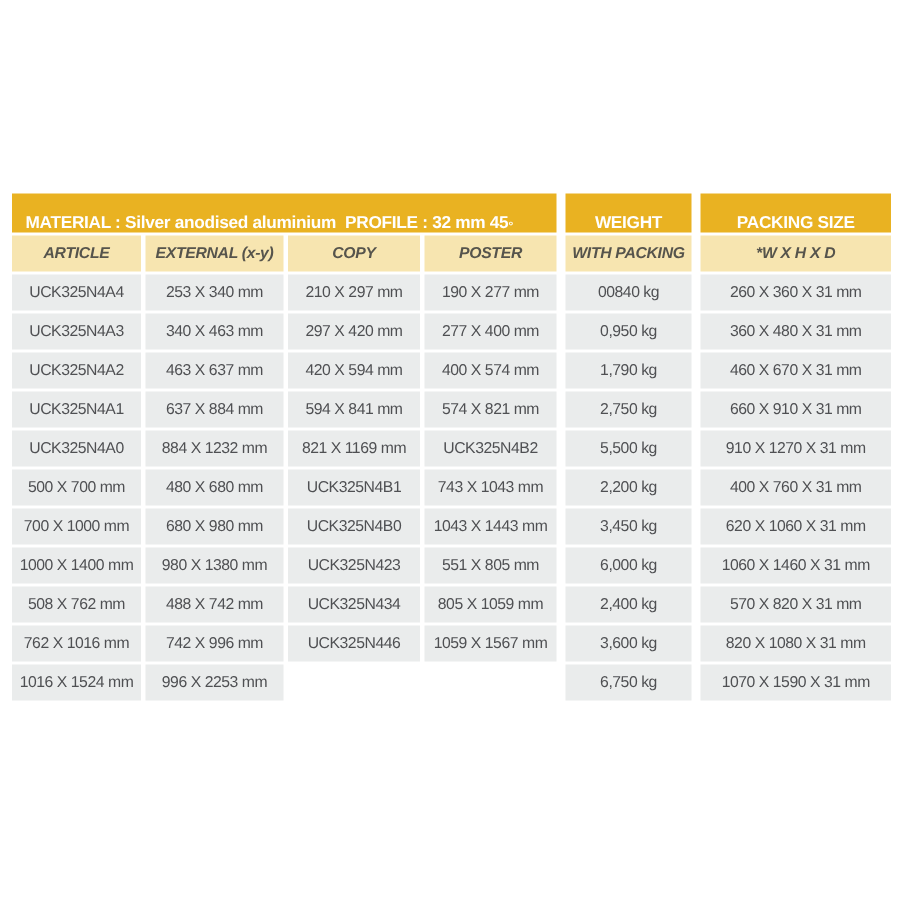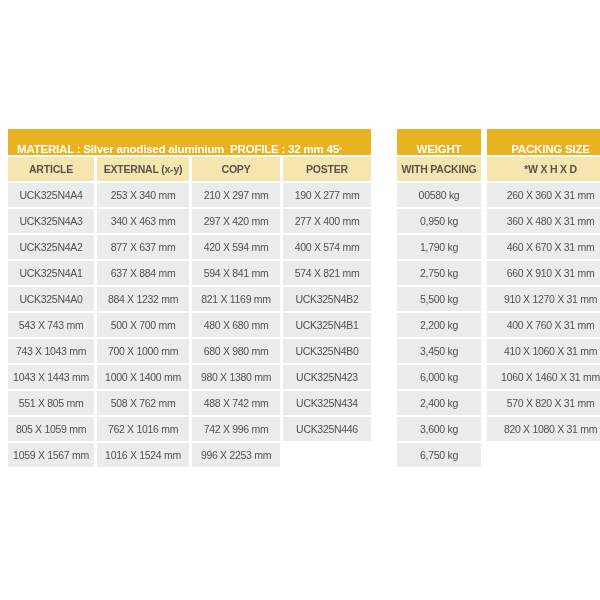--- a/index.html
+++ b/index.html
@@ -24,21 +24,20 @@
     row-gap: 2px;
     grid-auto-rows: 24px;
   }
   .left-table {
     grid-template-columns: 86px 92px 88px 88px;
     grid-template-rows: 26px 24px;
   }
   .weight-table {
     grid-template-columns: 84px;
     grid-template-rows: 26px 24px;
-    margin-left: 20px;
   }
   .packing-table {
     grid-template-columns: 127px;
     grid-template-rows: 26px 24px;
   }
   .gold {
     background: #e9b222;
     color: #ffffff;
     font-weight: bold;
     font-size: 11.5px;
@@ -60,20 +59,21 @@
   }
   .subcell {
     background: #f7e5b0;
     color: #56544c;
     font-weight: bold;
     font-size: 10.5px;
     letter-spacing: -0.2px;
     display: flex;
     align-items: center;
     justify-content: center;
+    font-style: italic;
   }
   .cell {
     background: #eaecec;
     color: #4f5053;
     font-size: 10.5px;
     letter-spacing: -0.3px;
     display: flex;
     align-items: center;
     justify-content: center;
     white-space: nowrap;
@@ -94,32 +94,31 @@
     <div class="subcell">POSTER</div>
   <div class="cell">UCK325N4A4</div>
       <div class="cell">253 X 340 mm</div>
       <div class="cell">210 X 297 mm</div>
       <div class="cell">190 X 277 mm</div>
       <div class="cell">UCK325N4A3</div>
       <div class="cell">340 X 463 mm</div>
       <div class="cell">297 X 420 mm</div>
       <div class="cell">277 X 400 mm</div>
       <div class="cell">UCK325N4A2</div>
-      <div class="cell">877 X 637 mm</div>
+      <div class="cell">463 X 637 mm</div>
       <div class="cell">420 X 594 mm</div>
       <div class="cell">400 X 574 mm</div>
       <div class="cell">UCK325N4A1</div>
       <div class="cell">637 X 884 mm</div>
       <div class="cell">594 X 841 mm</div>
       <div class="cell">574 X 821 mm</div>
       <div class="cell">UCK325N4A0</div>
       <div class="cell">884 X 1232 mm</div>
       <div class="cell">821 X 1169 mm</div>
       <div class="cell">UCK325N4B2</div>
-      <div class="cell">543 X 743 mm</div>
       <div class="cell">500 X 700 mm</div>
       <div class="cell">480 X 680 mm</div>
       <div class="cell">UCK325N4B1</div>
       <div class="cell">743 X 1043 mm</div>
       <div class="cell">700 X 1000 mm</div>
       <div class="cell">680 X 980 mm</div>
       <div class="cell">UCK325N4B0</div>
       <div class="cell">1043 X 1443 mm</div>
       <div class="cell">1000 X 1400 mm</div>
       <div class="cell">980 X 1380 mm</div>
@@ -133,21 +132,21 @@
       <div class="cell">742 X 996 mm</div>
       <div class="cell">UCK325N446</div>
       <div class="cell">1059 X 1567 mm</div>
       <div class="cell">1016 X 1524 mm</div>
       <div class="cell">996 X 2253 mm</div>
     </div>
 
   <div class="grid-table weight-table">
     <div class="gold">WEIGHT</div>
     <div class="subcell">WITH PACKING</div>
-  <div class="cell">00580 kg</div>
+  <div class="cell">00840 kg</div>
       <div class="cell">0,950 kg</div>
       <div class="cell">1,790 kg</div>
       <div class="cell">2,750 kg</div>
       <div class="cell">5,500 kg</div>
       <div class="cell">2,200 kg</div>
       <div class="cell">3,450 kg</div>
       <div class="cell">6,000 kg</div>
       <div class="cell">2,400 kg</div>
       <div class="cell">3,600 kg</div>
       <div class="cell">6,750 kg</div>
@@ -155,19 +154,20 @@
 
   <div class="grid-table packing-table">
     <div class="gold">PACKING SIZE</div>
     <div class="subcell">*W X H X D</div>
   <div class="cell">260 X 360 X 31 mm</div>
       <div class="cell">360 X 480 X 31 mm</div>
       <div class="cell">460 X 670 X 31 mm</div>
       <div class="cell">660 X 910 X 31 mm</div>
       <div class="cell">910 X 1270 X 31 mm</div>
       <div class="cell">400 X 760 X 31 mm</div>
-      <div class="cell">410 X 1060 X 31 mm</div>
+      <div class="cell">620 X 1060 X 31 mm</div>
       <div class="cell">1060 X 1460 X 31 mm</div>
       <div class="cell">570 X 820 X 31 mm</div>
       <div class="cell">820 X 1080 X 31 mm</div>
+      <div class="cell">1070 X 1590 X 31 mm</div>
     </div>
 
 </div>
 
 </body></html>

